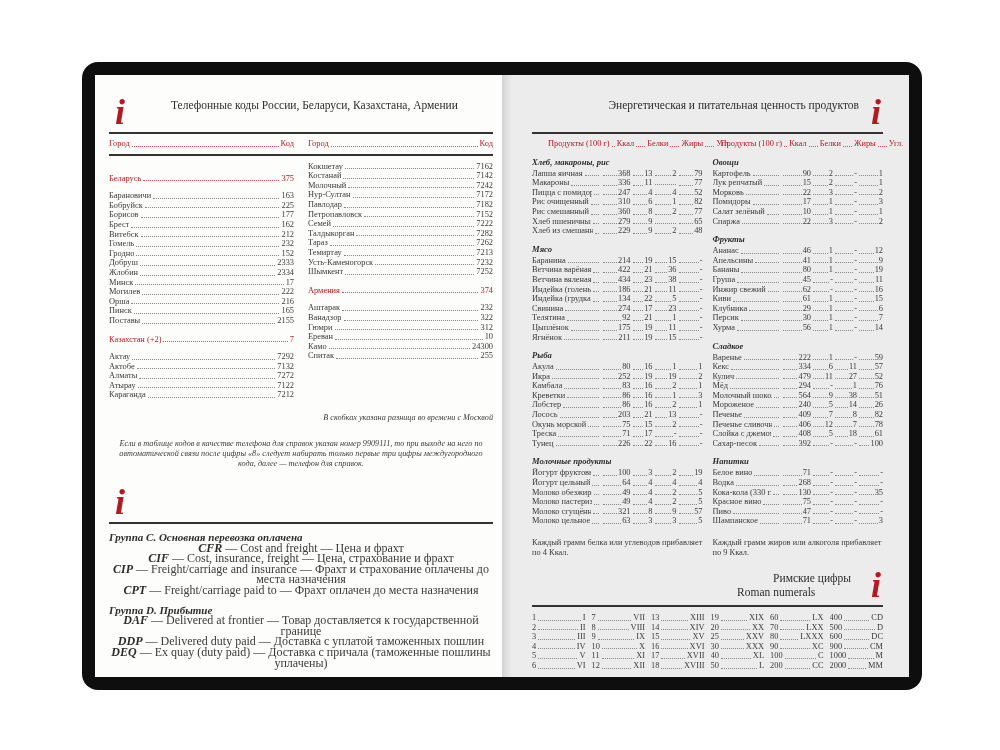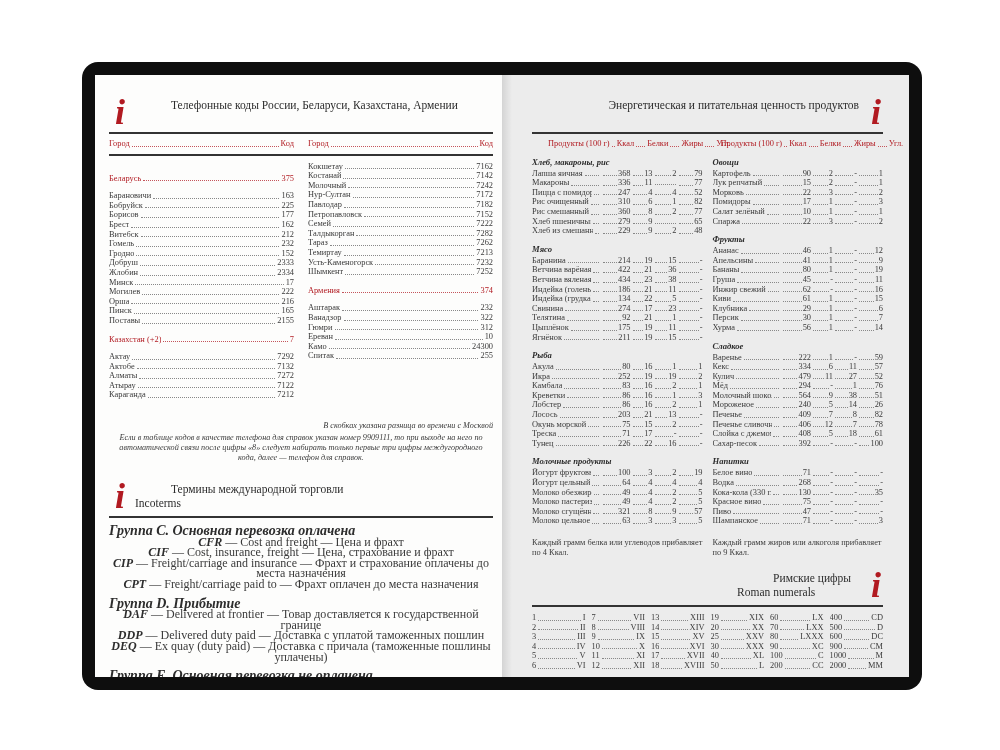--- a/index.html
+++ b/index.html
@@ -38,28 +38,28 @@
 
   
   .cols { display:flex; gap:14px; margin-top:6px; }
   .col { flex:1 1 0; min-width:0; }
   .phone-block { margin-bottom:9px; }
   .phone-block .row.red { margin-bottom:8px; }
   .col.offset { padding-top:12px; }
   .hdr-row { font-size:8.4px; margin-top:6px; margin-bottom:0; }
 
   .note-right { text-align:right; font-style:italic; font-size:8.2px; color:#3a3a3a;
-    margin-top:12px; }
+    margin-top:4px; }
   .footnote-c { text-align:center; font-style:italic; font-size:8.2px; color:#3a3a3a;
-    line-height:10px; margin-top:3px; padding:0 6px; }
+    line-height:10px; margin-top:17px; padding:0 6px; }
 
   
   .inco { margin-top:16px; }
   .inco-group { margin-bottom:9px; }
-  .inco-ghead { font-size:14px; font-weight:bold; font-style:italic; color:#2d2d2d;
+  .inco-ghead { font-size:11px; font-weight:bold; font-style:italic; color:#2d2d2d;
     line-height:10.6px; }
   .inco-row { font-size:12px; color:#3a3a3a; line-height:10.6px;text-align:center; }
   .inco-code { font-weight:bold; font-style:italic; color:#2d2d2d; }
 
   
   .nut-cols { display:flex; gap:10px; margin-top:8px; }
   .nut-sec { margin-bottom:8px; }
   .nut-title { font-size:8.6px; font-weight:bold; font-style:italic; color:#2d2d2d;
     line-height:10px; margin-bottom:2px; }
   .cell { display:flex; align-items:baseline; }
@@ -319,24 +319,20 @@
             </div>
           </div>
         </div>
 
       <div class="note-right">В скобках указана разница во времени с Москвой</div>
       <div class="footnote-c">Если в таблице кодов в качестве телефона для справок указан номер 9909111, то при выходе на него по автоматической связи после цифры «8» следует набирать только первые три цифры междугородного кода, далее — телефон для справок.</div>
 
       <div class="inco">
         <div class="sec-head">
           <span class="i-glyph">i</span>
-          <div class="titles">
-            <div class="title-ru">Термины международной торговли</div>
-            <div class="title-en">Incoterms</div>
-          </div>
         </div>
         <div class="rule" style="margin-bottom:8px;"></div>
         <div id="inco-groups">
             <div class="inco-group">
               <div class="inco-ghead">Группа C. Основная перевозка оплачена</div>
               <div class="inco-row"><span class="inco-code">CFR</span> — Cost and freight — Цена и фрахт</div>
               <div class="inco-row"><span class="inco-code">CIF</span> — Cost, insurance, freight — Цена, страхование и фрахт</div>
               <div class="inco-row"><span class="inco-code">CIP</span> — Freight/carriage and insurance — Фрахт и страхование оплачены до места назначения</div>
               <div class="inco-row"><span class="inco-code">CPT</span> — Freight/carriage paid to — Фрахт оплачен до места назначения</div>
             </div>

